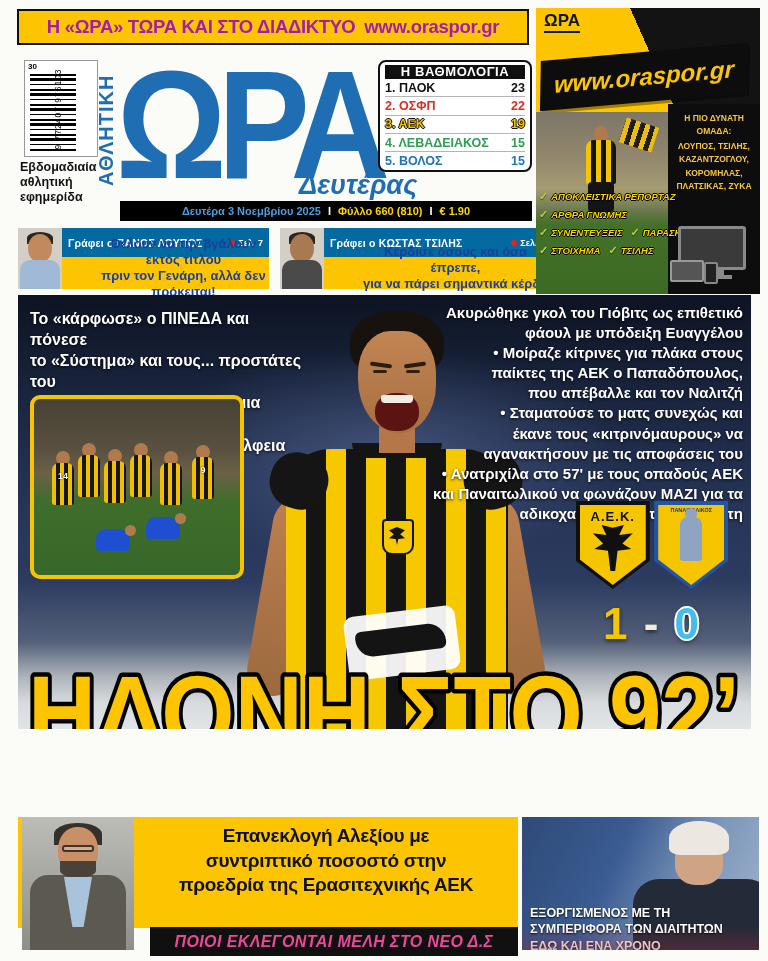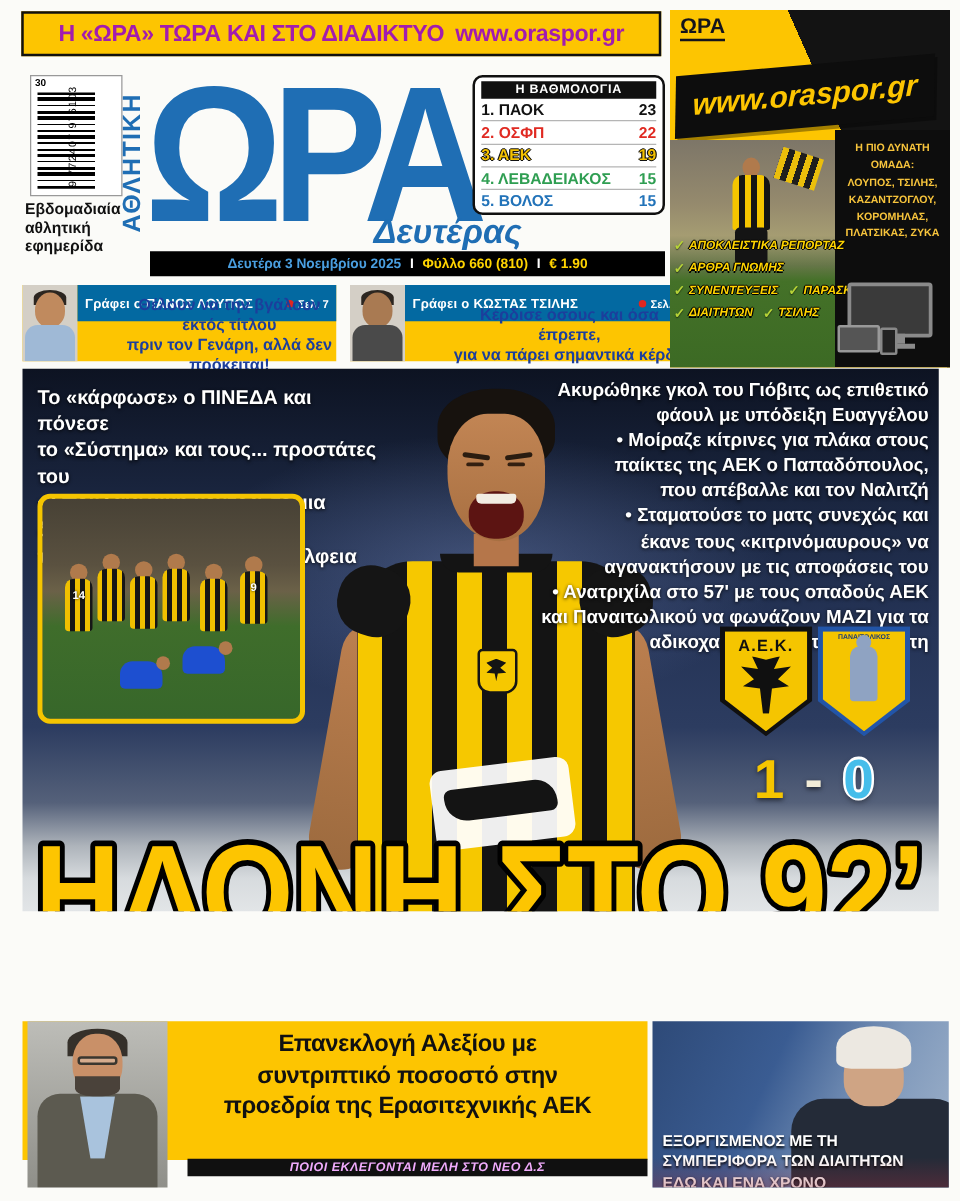--- a/index.html
+++ b/index.html
@@ -24,21 +24,21 @@
   .weekly { left:20px; top:160px; font-size:12.5px; font-weight:800; color:#111; line-height:1.18; }
   .athlitiki { left:95px; top:60px; height:140px; writing-mode:vertical-rl; transform:rotate(180deg);
     color:#1f6eb4; font-weight:900; font-size:20px; letter-spacing:1px; text-align:center; }
   .ora-title { left:116px; top:47px; font-size:138px; font-weight:900; color:#1f6eb4;
     letter-spacing:-9px; line-height:1; transform:scaleY(1.12); transform-origin:top left; }
   .deuteras { left:299px; top:170px; font-size:27px; font-style:italic; font-weight:700; color:#1f6eb4; }
 
   
   .standings { left:378px; top:60px; width:154px; height:112px; background:#fff;
     border:2px solid #101010; border-radius:8px; box-sizing:border-box; padding:3px 5px; }
-  .st-head { background:#101010; color:#fff; font-size:10px; font-weight:800; text-align:center;
+  .st-head { background:#101010; color:#fff; font-size:13px; font-weight:800; text-align:center;
     height:14px; line-height:14px; letter-spacing:0.6px; }
   .st-row { display:flex; justify-content:space-between; align-items:center; height:17.3px;
     border-bottom:1px solid #b5b5b5; font-weight:900; font-size:12.5px; }
   .st-row:last-child { border-bottom:none; }
   .st-aek { text-shadow:-1px 0 #111,1px 0 #111,0 -1px #111,0 1px #111; }
 
   
   .datebar { left:120px; top:201px; width:412px; height:20px; background:#000; display:flex;
     align-items:center; justify-content:center; gap:7px; font-size:11px; font-weight:800; }
   .db-date { color:#4a9fe0; } .db-sep { color:#fff; } .db-issue,.db-price { color:#ffd400; }
@@ -180,23 +180,23 @@
   .bl-hair { position:absolute; left:32px; top:6px; width:48px; height:22px; border-radius:50% 50% 0 0; background:#35302a; }
   .bl-head { position:absolute; left:36px; top:10px; width:40px; height:48px; border-radius:46%; background:#c99068; }
   .bl-glasses { position:absolute; left:40px; top:28px; width:32px; height:7px; border:2px solid #3a362f;
     border-radius:3px; box-sizing:border-box; background:rgba(255,255,255,0.25); }
   .bl-beard { position:absolute; left:38px; top:44px; width:36px; height:16px; border-radius:0 0 40% 40%; background:#4a423a; }
   .bl-suit { position:absolute; left:8px; top:58px; width:96px; height:75px; border-radius:18px 18px 0 0; background:#5c5a50; }
   .bl-shirt { position:absolute; left:42px; top:60px; width:28px; height:50px; background:#a9c3dd;
     clip-path:polygon(0 0,100% 0,70% 100%,30% 100%); }
   .bl-headline { position:absolute; left:122px; top:7px; width:372px; text-align:center; color:#111;
     font-weight:900; font-size:19px; line-height:1.3; letter-spacing:-0.3px; }
-  .bl-bar { position:absolute; left:132px; top:110px; width:368px; height:14px; background:#101010;
-    display:flex; align-items:center; justify-content:center; color:#f0abfc; font-style:italic;
-    font-weight:800; font-size:10px; letter-spacing:0.4px; }
+  .bl-bar { position:absolute; left:132px; top:110px; width:368px; height:29px; background:#101010;
+    display:flex; align-items:center; justify-content:center; color:#ec4899; font-style:italic;
+    font-weight:800; font-size:16px; letter-spacing:0.4px; }
 
   
   .br { left:522px; top:817px; width:237px; height:133px; overflow:hidden;
     background:linear-gradient(115deg,#2e4a78 0%,#3a5c92 38%,#7d97ba 68%,#a0b3cb 100%); }
   .br::after { content:""; position:absolute; left:0; bottom:0; width:100%; height:24px;
     background:linear-gradient(transparent, rgba(150,45,60,0.35)); }
   .br-hair { position:absolute; right:30px; top:4px; width:60px; height:34px; border-radius:50% 50% 20% 20%; background:#ece8e1; }
   .br-face { position:absolute; right:36px; top:22px; width:48px; height:46px; border-radius:42%; background:#cfa484; }
   .br-body { position:absolute; right:-14px; top:62px; width:140px; height:80px; border-radius:26px 26px 0 0; background:#242b38; }
   .br-headline { position:absolute; left:8px; top:8px; width:170px; color:#ffd400; font-weight:900;
@@ -335,21 +335,21 @@
           <span class="check-label">ΣΥΝΕΝΤΕΥΞΕΙΣ</span>
         </span>
         <span class="check-item">
           <span class="check-mark">✓</span>
           <span class="check-label">ΠΑΡΑΣΚΗΝΙΑ</span>
         </span>
       </div>
       <div class="check-row">
         <span class="check-item">
           <span class="check-mark">✓</span>
-          <span class="check-label">ΔΙΑΙΤΗΤΩΝ</span>
+          <span class="check-label">ΣΤΟΙΧΗΜΑ</span>
         </span>
         <span class="check-item">
           <span class="check-mark">✓</span>
           <span class="check-label">ΤΣΙΛΗΣ</span>
         </span>
       </div>
     </div>
     <div class="ad-devices">
       <div class="dev-monitor"></div>
       <div class="dev-stand"></div>

